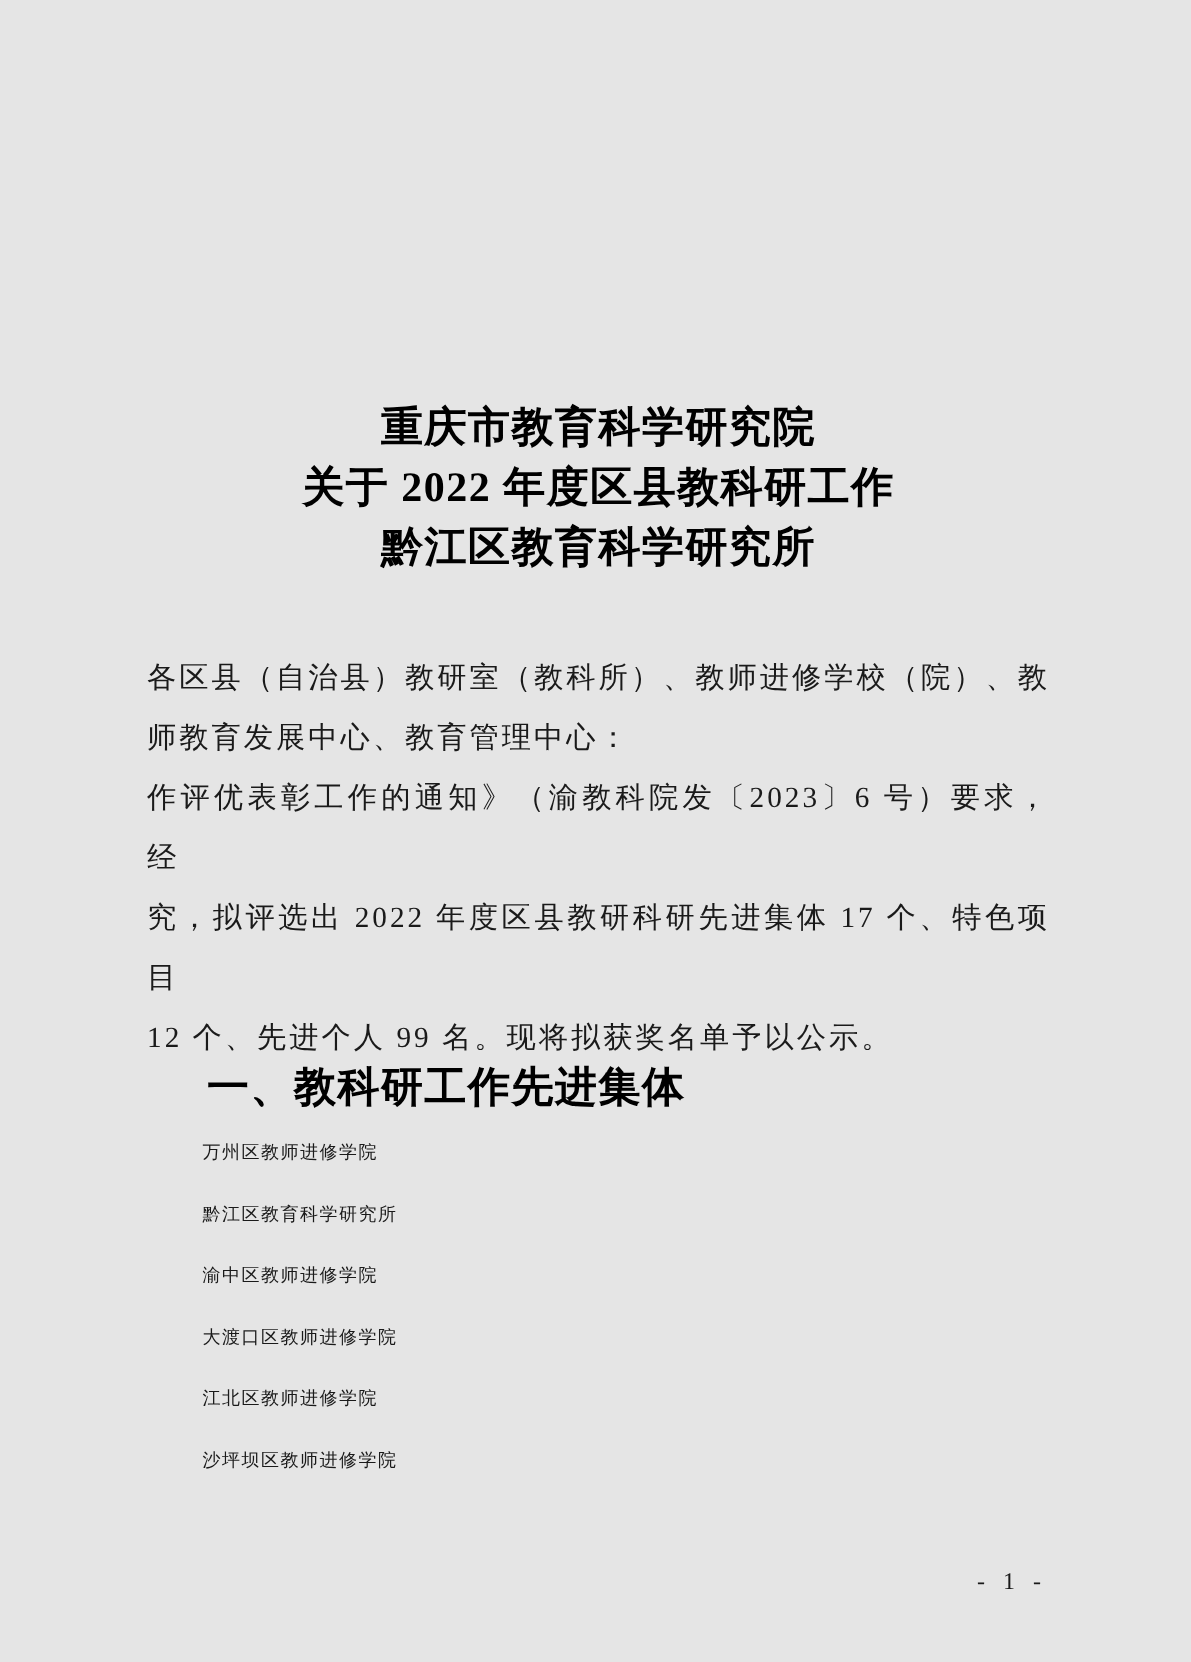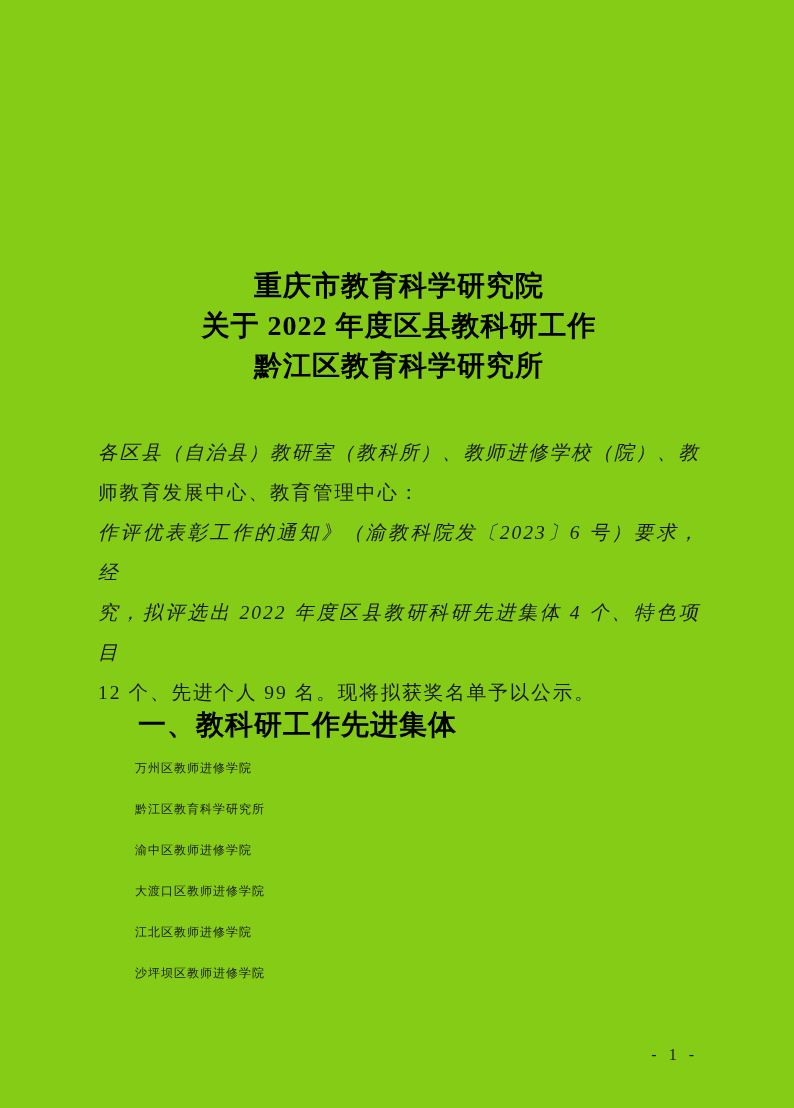--- a/index.html
+++ b/index.html
@@ -4,21 +4,21 @@
 <style>
   html, body {
     margin: 0;
     padding: 0;
     background: #ffffff;
   }
   .page {
     position: relative;
     width: 794px;
     height: 1108px;
-    background: #84cc16;
+    background: #e5e5e5;
     overflow: hidden;
     font-family: "Liberation Serif", serif;
     color: #1a1a1a;
   }
 
   
   .title-block {
     position: absolute;
     left: 98px;
     width: 602px;
@@ -42,21 +42,20 @@
     top: 433px;
   }
   .body-line {
     font-size: 19.5px;
     line-height: 40px;
     letter-spacing: 2px;
   }
   .jline {
     text-align: justify;
     text-align-last: justify;
-    font-style: italic;
   }
 
   
   .paragraph-block {
     position: absolute;
     left: 98px;
     width: 602px;
     top: 513px;
   }
   .indent-2 {
@@ -114,21 +113,21 @@
     <div class="title-line">黔江区教育科学研究所</div>
   </div>
 
   <div class="salutation-block">
     <div class="body-line jline">各区县（自治县）教研室（教科所）、教师进修学校（院）、教</div>
     <div class="body-line">师教育发展中心、教育管理中心：</div>
   </div>
 
   <div class="paragraph-block">
     <div class="body-line jline">作评优表彰工作的通知》（渝教科院发〔2023〕6 号）要求，经</div>
-    <div class="body-line jline">究，拟评选出 2022 年度区县教研科研先进集体 4 个、特色项目</div>
+    <div class="body-line jline">究，拟评选出 2022 年度区县教研科研先进集体 17 个、特色项目</div>
     <div class="body-line">12 个、先进个人 99 名。现将拟获奖名单予以公示。</div>
   </div>
 
   <div class="section-heading">一、教科研工作先进集体</div>
 
   <div class="list-block">
     <div class="list-item">万州区教师进修学院</div>
     <div class="list-item">黔江区教育科学研究所</div>
     <div class="list-item">渝中区教师进修学院</div>
     <div class="list-item">大渡口区教师进修学院</div>

